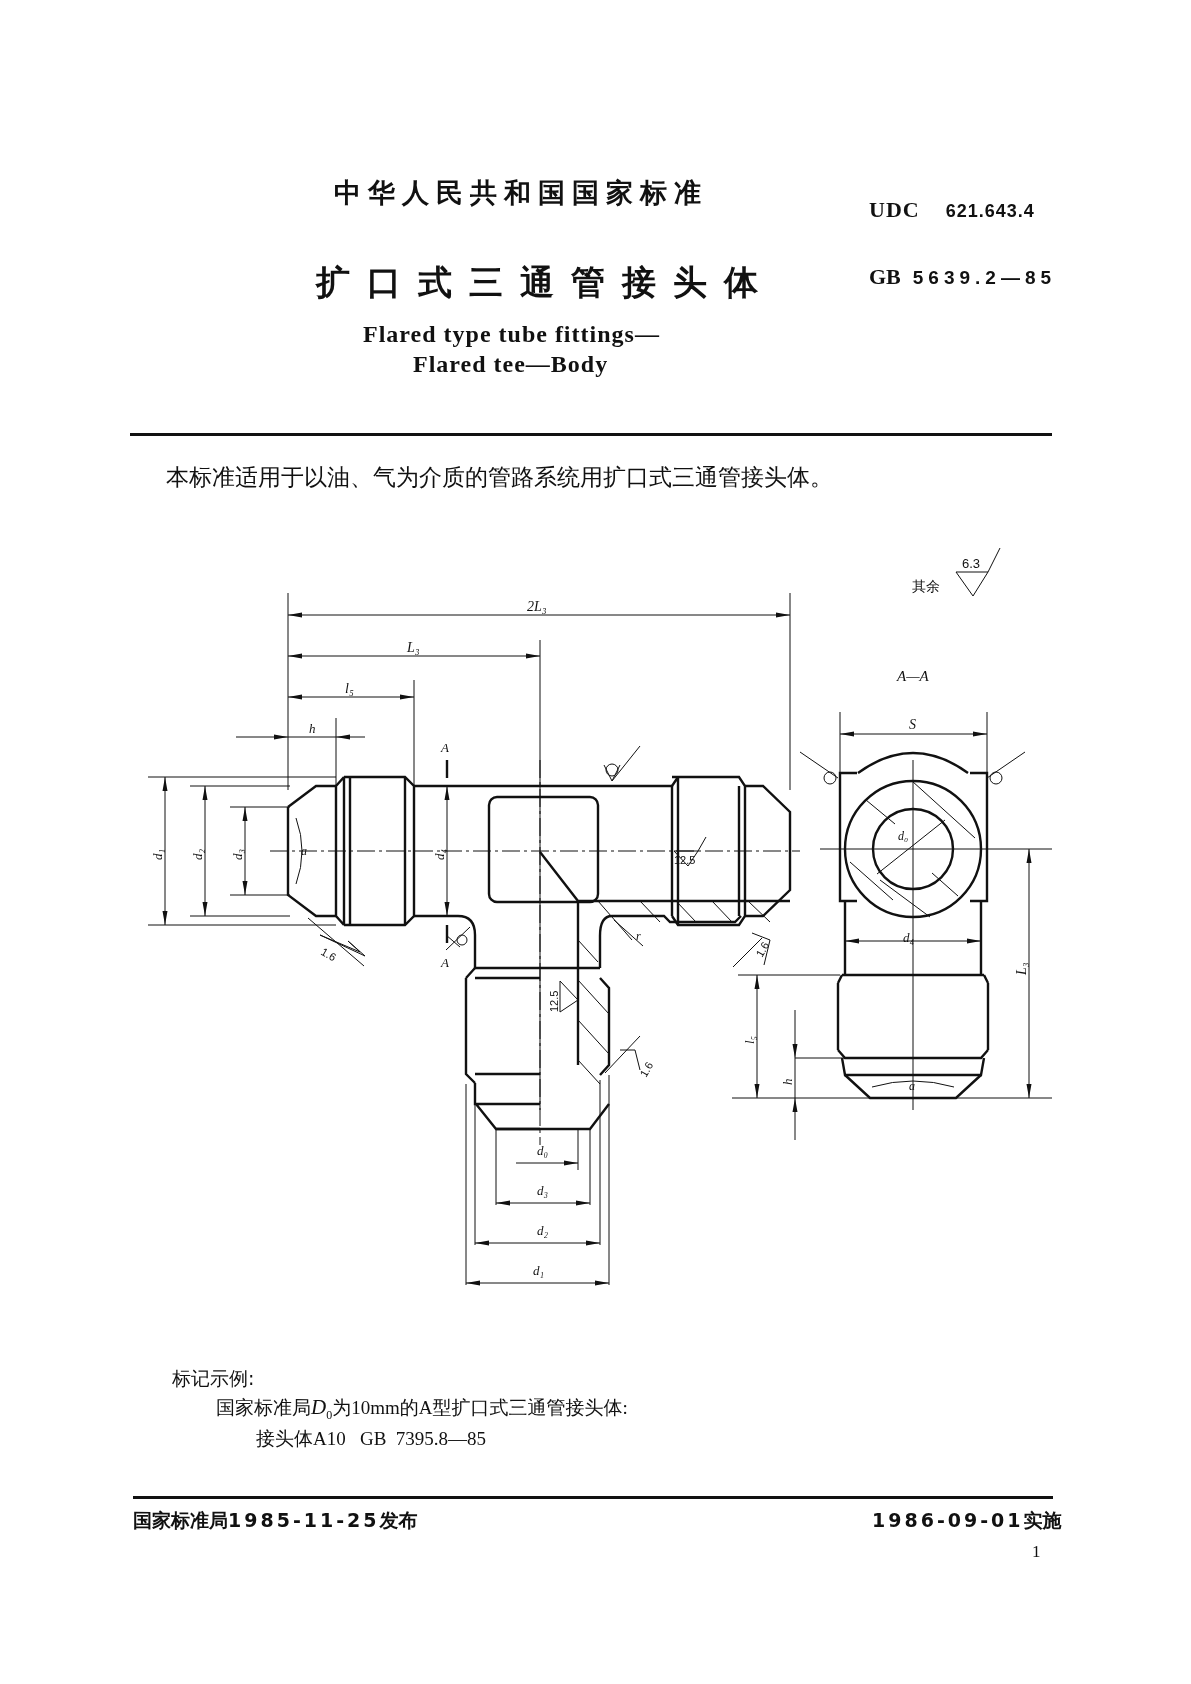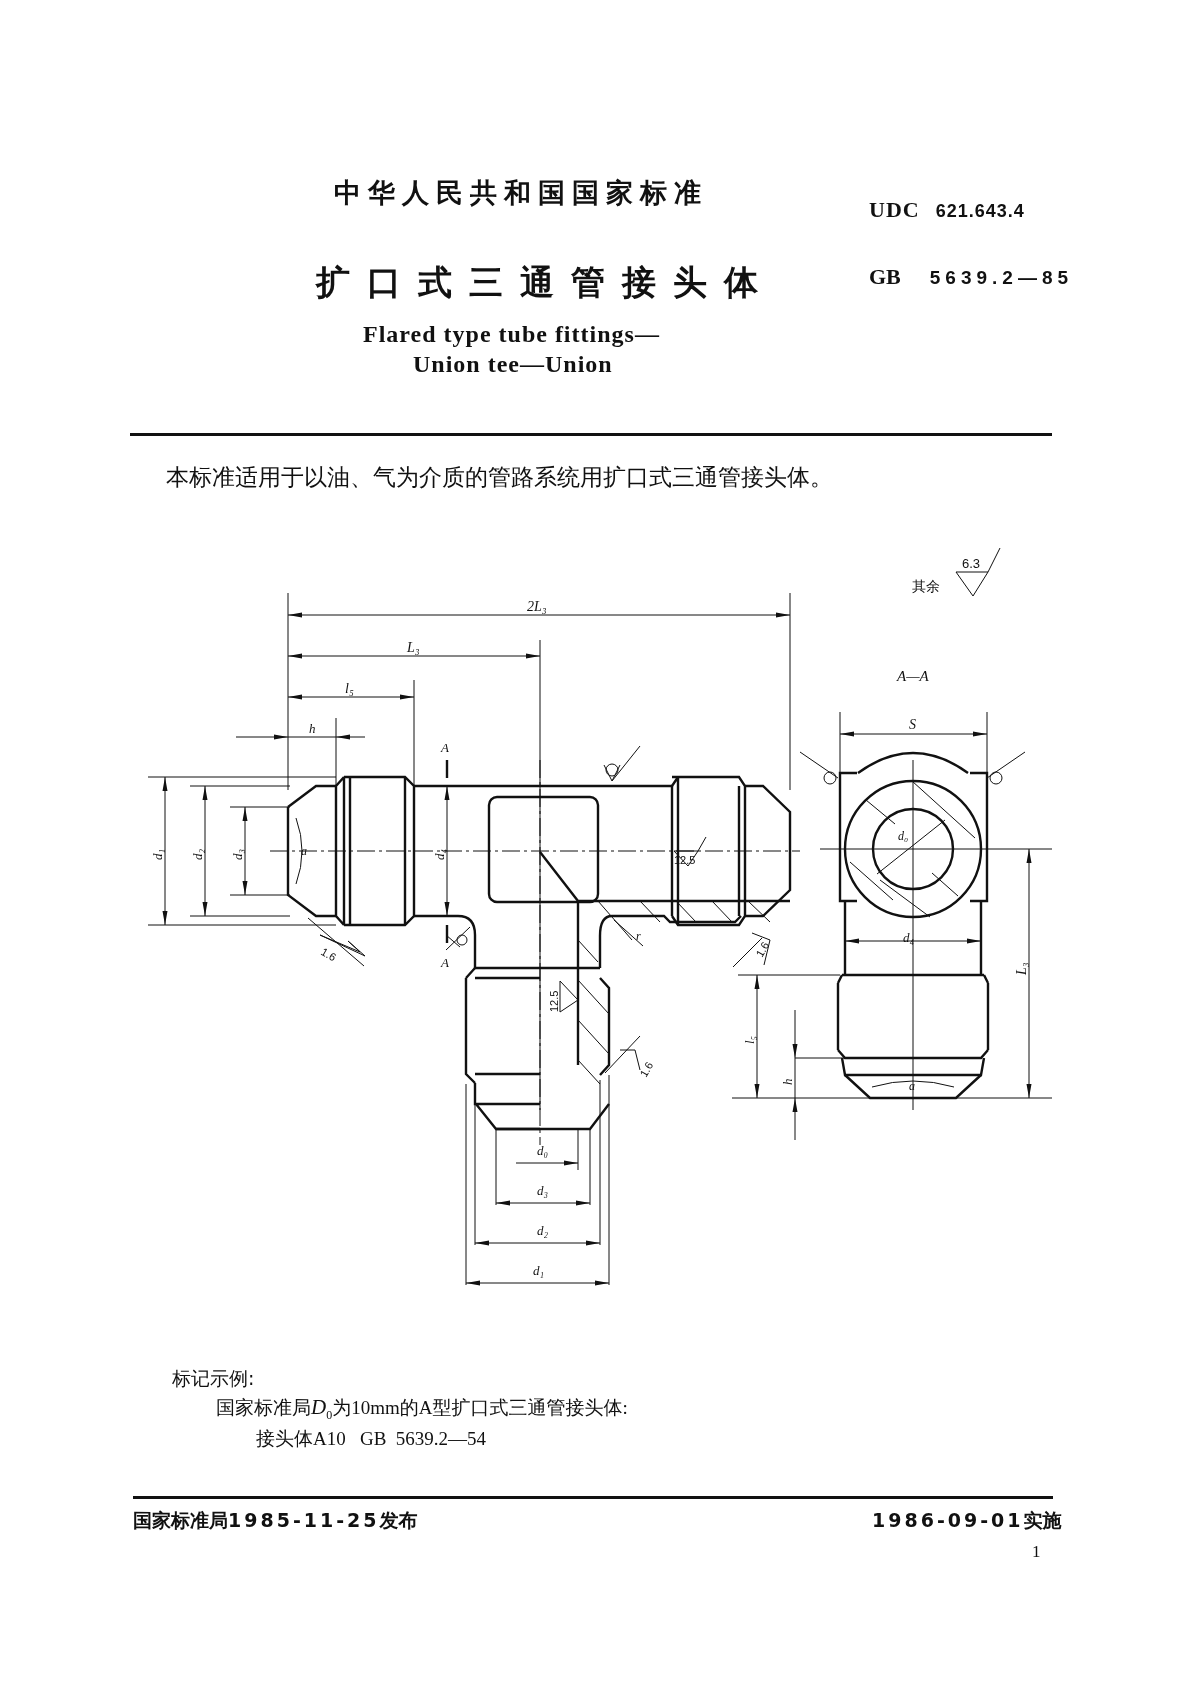--- a/index.html
+++ b/index.html
@@ -4,23 +4,23 @@
 <style>
   html, body { margin:0; padding:0; background:#ffffff; }
   body { width:1191px; height:1684px; position:relative; overflow:hidden; color:#111; font-family:"DejaVu Sans", sans-serif; }
   .abs { position:absolute; white-space:nowrap; }
   .cn-title1 { left:334px; top:175px; font-size:27px; font-weight:bold; letter-spacing:7px; }
   .cn-title2 { left:316px; top:260px; font-size:34px; font-weight:bold; letter-spacing:17px;text-align:right; }
   .en-title { font-family:"Liberation Serif", serif; font-weight:bold; font-size:24px; letter-spacing:1px; }
   .en1 { left:363px; top:321px; }
   .en2 { left:413px; top:351px; }
   .udc { left:869px; top:197px; font-family:"Liberation Serif", serif; font-weight:bold; font-size:22px; letter-spacing:1px; }
-  .udc .num { font-family:"Liberation Sans", sans-serif; font-size:18px; margin-left:16px; letter-spacing:1px; }
+  .udc .num { font-family:"Liberation Sans", sans-serif; font-size:18px; margin-left:26px; letter-spacing:1px; }
   .gb { left:869px; top:264px; font-family:"Liberation Serif", serif; font-weight:bold; font-size:22px; }
-  .gb .num { font-family:"Liberation Sans", sans-serif; font-size:19px; margin-left:29px; letter-spacing:5px; }
+  .gb .num { font-family:"Liberation Sans", sans-serif; font-size:19px; margin-left:12px; letter-spacing:5px; }
   .rule { position:absolute; background:#111; height:3px; }
   .scope { left:166px; top:462px; font-size:23px; }
   .example-head { left:172px; top:1366px; font-size:19px; }
   .example-1 { left:216px; top:1395px; font-family:"Liberation Serif", serif; font-size:19px; }
   .example-1 .ital { font-style:italic; font-size:21px; }
   .example-1 sub { font-size:12px; }
   .example-2 { left:256px; top:1426px; font-family:"Liberation Serif", serif; font-size:19px; }
   .footer-left { left:133px; top:1508px; font-size:19px; font-weight:bold; }
   .footer-left .d { letter-spacing:3px; }
   .footer-right { left:872px; top:1508px; font-size:19px; font-weight:bold; }
@@ -33,21 +33,21 @@
   .thin { stroke-width:1; }
   .center { stroke-dasharray:18 4 3 4; stroke-width:1; }
   .hatch { stroke-width:1; }
 </style>
 </head>
 <body>
 
 <div class="abs cn-title1">中华人民共和国国家标准</div>
 <div class="abs cn-title2">扩口式三通管接头体</div>
 <div class="abs en-title en1">Flared type tube fittings—</div>
-<div class="abs en-title en2">Union tee—Union</div>
+<div class="abs en-title en2">Flared tee—Body</div>
 <div class="abs udc">
   <span>UDC</span><span class="num">621.643.4</span>
 </div>
 <div class="abs gb">
   <span>GB</span><span class="num">5639.2—85</span>
 </div>
 
 <div class="rule" style="left:130px; top:433px; width:922px;"></div>
 
 <div class="abs scope">本标准适用于以油、气为介质的管路系统用扩口式三通管接头体。</div>
@@ -261,21 +261,21 @@
       <circle cx="830" cy="778" r="6"></circle>
     <path d="M1025 752 L987 778"></path>
       <circle cx="996" cy="778" r="6"></circle>
   </g>
 </svg>
 
 <div class="abs example-head">标记示例:</div>
 <div class="abs example-1">
   <span>国家标准局</span><span class="ital">D</span><sub>0</sub><span>为10mm的A型扩口式三通管接头体:</span>
 </div>
-<div class="abs example-2" style="white-space:pre">接头体A10   GB  5639.2—54</div>
+<div class="abs example-2" style="white-space:pre">接头体A10   GB  7395.8—85</div>
 
 <div class="rule" style="left:133px; top:1496px; width:920px;"></div>
 
 <div class="abs footer-left">
   <span>国家标准局</span><span class="d">1985-11-25</span><span>发布</span>
 </div>
 <div class="abs footer-right">
   <span class="d">1986-09-01</span><span>实施</span>
 </div>
 <div class="abs pagenum">1</div>

